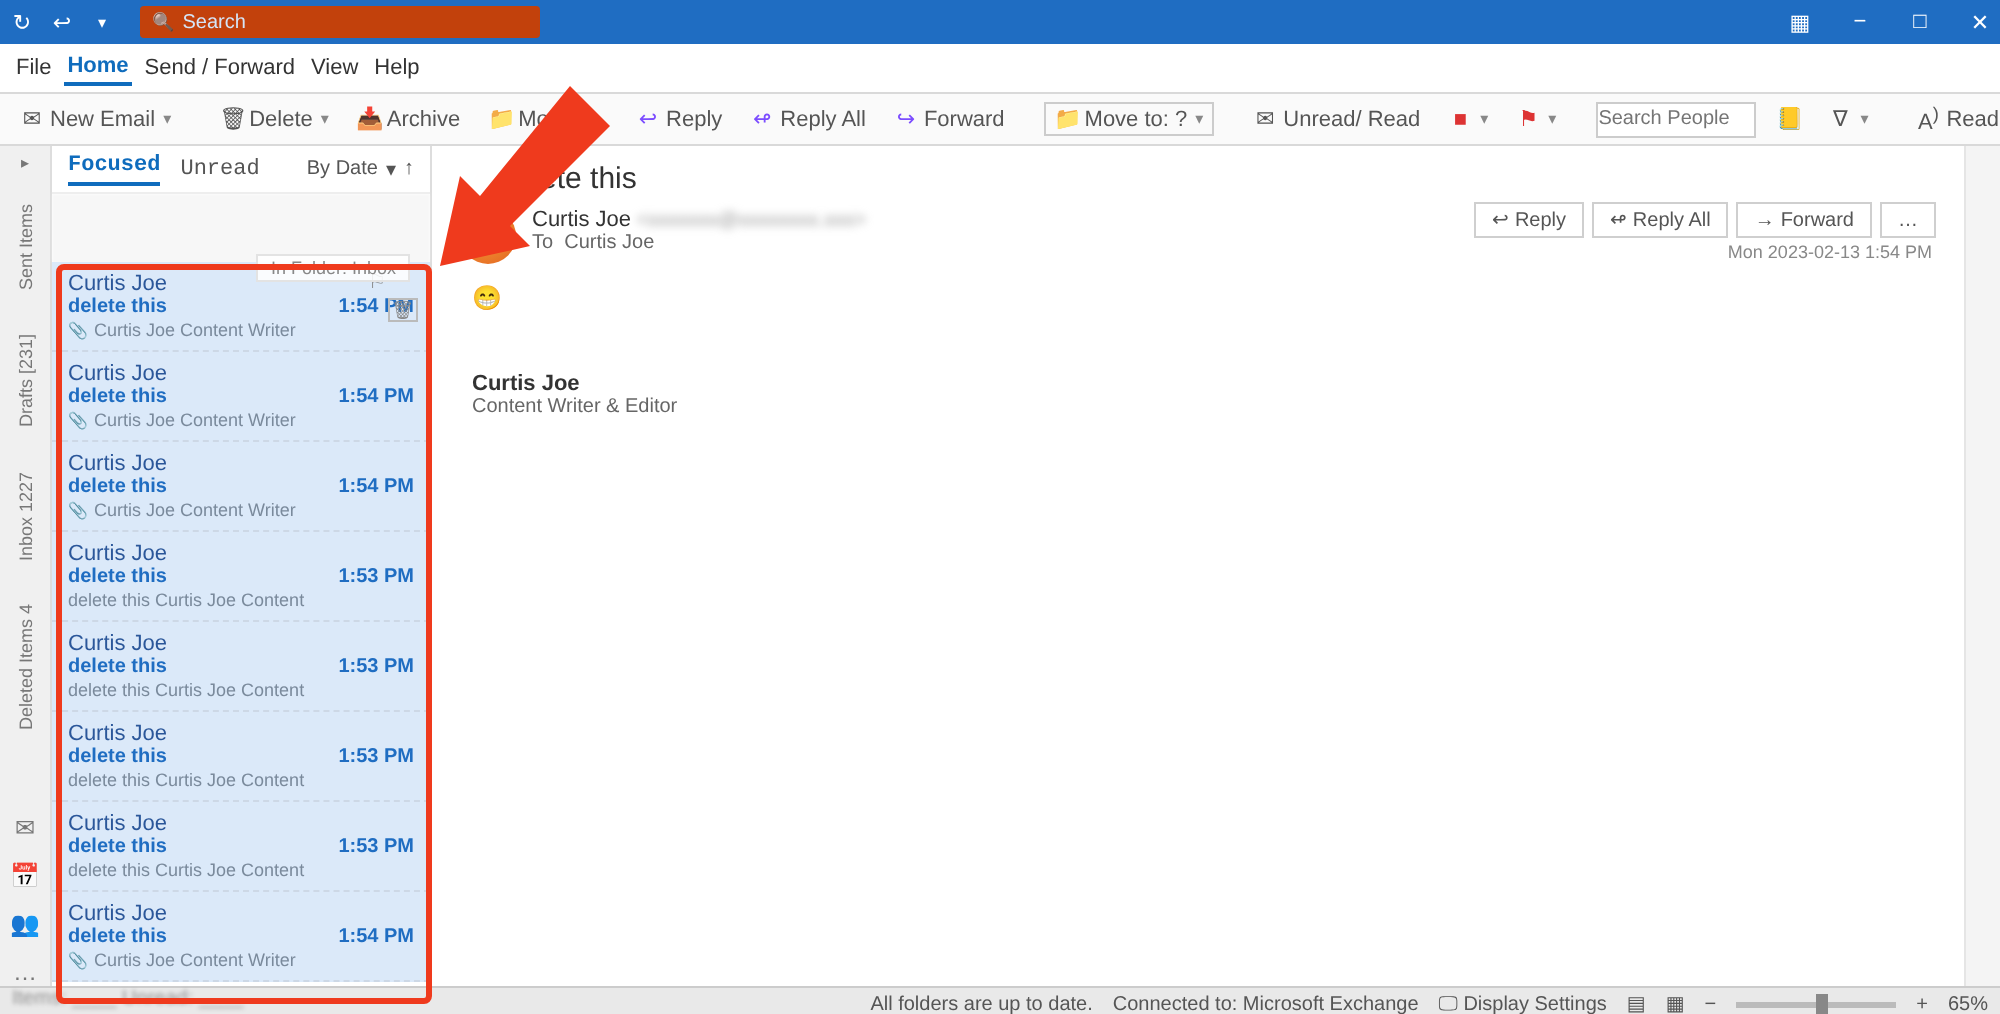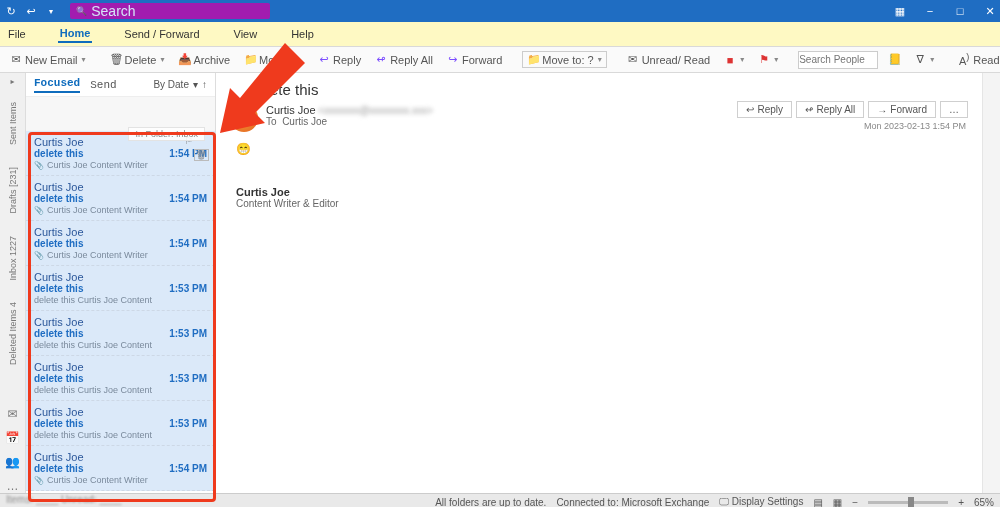--- a/index.html
+++ b/index.html
@@ -2,27 +2,27 @@
 <html><head>
 <meta charset="utf-8">
 <style>
 * { margin: 0; padding: 0; box-sizing: border-box; font-family: "Segoe UI", Arial, sans-serif; }
 body { width: 1000px; height: 507px; overflow: hidden; background: #e0e6ef; font-size: 11px; color: #333; position: relative; }
 
 
 .titlebar { height: 22px; background: #1f6dc2; display: flex; align-items: center; padding: 0 4px; color: #fff; }
 .tb-left { display: flex; align-items: center; gap: 6px; }
 .tb-icon { width: 14px; height: 14px; display: flex; align-items: center; justify-content: center; font-size: 11px; }
-.tb-search { margin-left: 6px; height: 16px; width: 200px; background: #a21caf; border-radius: 2px; display: flex; align-items: center; padding: 0 6px; color: #d5e5f7; font-size: 14px; }
+.tb-search { margin-left: 6px; height: 16px; width: 200px; background: #c2410c; border-radius: 2px; display: flex; align-items: center; padding: 0 6px; color: #d5e5f7; font-size: 10px; }
 .tb-search::before { content: "\1F50D"; font-size: 9px; margin-right: 4px; opacity: .8; }
 .tb-right { margin-left: auto; display: flex; gap: 18px; align-items: center; }
 .tb-btn { width: 12px; height: 12px; display: flex; align-items: center; justify-content: center; }
 
 
-.menubar { height: 22px; background: #fef9c3; border-bottom: 1px solid #d9d9d9; display: flex; align-items: center; padding: 12px 6px; gap: 30px; font-size: 11px; }
+.menubar { height: 22px; background: #ffffff; border-bottom: 1px solid #d9d9d9; display: flex; align-items: center; padding: 12px 6px; gap: 4px; font-size: 11px; }
 .menu-item { color: #333; cursor: pointer; padding: 2px 2px; }
 .menu-item.active { color: #0f6cbd; border-bottom: 2px solid #0f6cbd; font-weight: 600; }
 
 
 .ribbon { height: 26px; background: #fafafa; border-bottom: 1px solid #d9d9d9; display: flex; align-items: center; padding: 0 6px; gap: 6px; font-size: 11px; color: #555; }
 .rb-btn { display: flex; align-items: center; gap: 3px; padding: 2px 4px; cursor: pointer; white-space: nowrap; }
 .rb-sep { width: 1px; height: 16px; background: #d9d9d9; margin: 0 2px; }
 .rb-drop { font-size: 8px; color: #888; margin-left: 1px; }
 .rb-icon { display: inline-block; width: 12px; text-align: center; }
 .search-people { height: 18px; width: 80px; border: 1px solid #ccc; font-size: 10px; padding: 0 0; background: #fff; }
@@ -192,21 +192,21 @@
     <div style="flex:1"></div>
     <span style="font-size:12px;">✉</span>
     <span style="font-size:12px;">📅</span>
     <span style="font-size:12px;">👥</span>
     <span style="font-size:12px;">…</span>
   </div>
 
   <div class="msglist-wrap">
     <div class="ml-head">
       <span class="ml-tab active">Focused</span>
-      <span class="ml-tab">Send</span>
+      <span class="ml-tab">Unread</span>
       <span class="ml-sort">
           <span>By Date</span> 
           <span>▾</span> 
           <span>↑</span>
         </span>
     </div>
     <div class="ml-top-blur"></div>
     <div class="folder-tip">In Folder: Inbox</div>
     <div class="messages" id="messages">
         <div class="msg">

